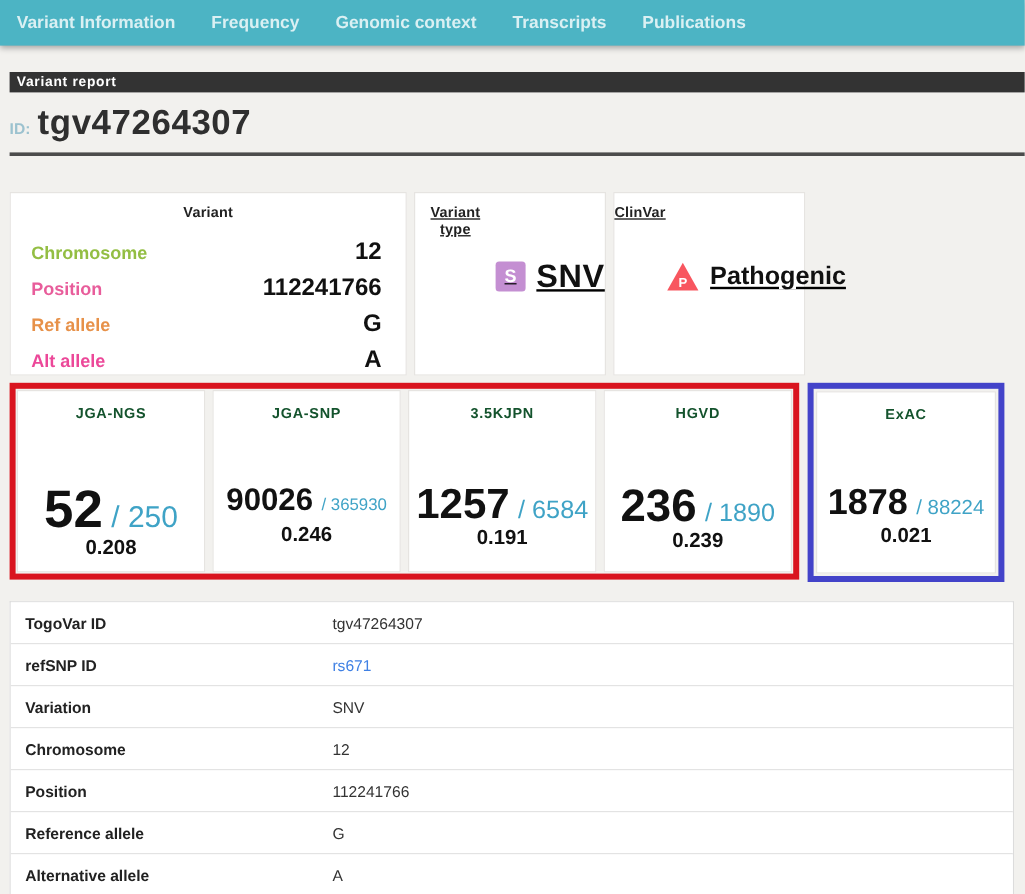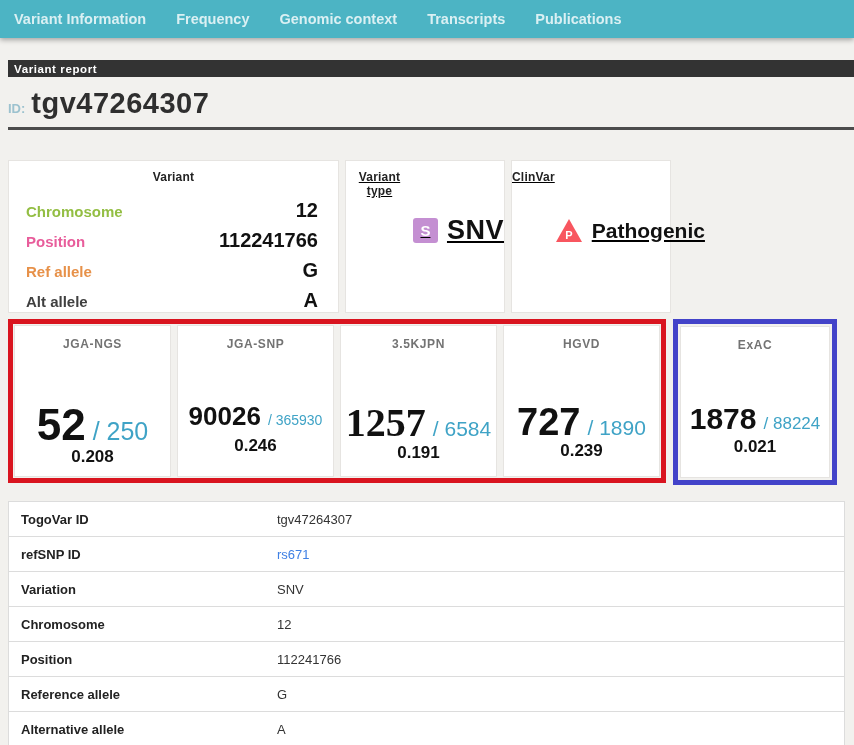--- a/index.html
+++ b/index.html
@@ -46,21 +46,21 @@
   .patho-text { font-size:21px; font-weight:bold; color:#111; }
 
   
   .freq-row { display:flex; margin:6px 0 0 8px; align-items:flex-start; }
   .jga-frame { border:5px solid #d9141f; display:flex; gap:6px; padding:1px; }
   .exac-frame { border:5px solid #4343c9; margin-left:7px; padding:2px; }
   .freq-card { width:157px; height:152px; background:#fff; border:1px solid #e6e4e1;
                display:flex; flex-direction:column; }
   .exac-frame .freq-card { width:150px; }
   .freq-title { padding-top:11px; text-align:center; font-weight:bold;
-                font-size:12px; color:#737373; letter-spacing:.6px; }
+                font-size:12px; color:#14532d; letter-spacing:.6px; }
   .freq-mid { flex:1; display:flex; align-items:baseline; justify-content:center;
               gap:7px; padding-top:52px; }
   .freq-num { font-weight:bold; color:#111; line-height:1; }
   .freq-frac { color:#3fa3c6; line-height:1; }
   .freq-ratio { text-align:center; font-weight:bold; font-size:17px; color:#111;
                 padding-bottom:20px; }
 
   
   .details-table { margin:16px 0 0 8px; width:837px; background:#fff;
                    border:1px solid #dcdcdc; border-bottom:none; }
@@ -103,21 +103,21 @@
       </div>
       <div class="v-row">
         <span class="v-label" style="color: rgb(232, 93, 155);">Position</span>
         <span class="v-value">112241766</span>
       </div>
       <div class="v-row">
         <span class="v-label" style="color: rgb(231, 145, 73);">Ref allele</span>
         <span class="v-value">G</span>
       </div>
       <div class="v-row">
-        <span class="v-label" style="color: #404040;">Alt allele</span>
+        <span class="v-label" style="color: #ec4899;">Alt allele</span>
         <span class="v-value">A</span>
       </div>
     </div>
   </div>
 
   <div class="card small-card">
     <div class="card-title">Variant type</div>
     <div class="badge-row">
       <span class="s-badge" style="background: rgb(196, 143, 210);">S</span>
       <span class="snv-text">SNV</span>
@@ -156,30 +156,30 @@
       <div class="freq-mid">
         <span class="freq-num" style="font-size: 26px;">90026</span>
         <span class="freq-frac" style="font-size: 14px;"><span>/</span> <span class="freq-den">365930</span></span>
       </div>
       <div class="freq-ratio">0.246</div>
     </div>
 
     <div class="freq-card">
       <div class="freq-title">3.5KJPN</div>
       <div class="freq-mid">
-        <span class="freq-num" style="font-size: 40px; font-family: Liberation Serif, serif;">1257</span>
+        <span class="freq-num" style="font-size: 35px;">1257</span>
         <span class="freq-frac" style="font-size: 21px;"><span>/</span> <span class="freq-den">6584</span></span>
       </div>
       <div class="freq-ratio">0.191</div>
     </div>
 
     <div class="freq-card">
       <div class="freq-title">HGVD</div>
       <div class="freq-mid">
-        <span class="freq-num" style="font-size: 38px;">727</span>
+        <span class="freq-num" style="font-size: 38px;">236</span>
         <span class="freq-frac" style="font-size: 21px;"><span>/</span> <span class="freq-den">1890</span></span>
       </div>
       <div class="freq-ratio">0.239</div>
     </div>
   </div>
 
   <div class="exac-frame" style="border-color: rgb(67, 67, 201);">
     <div class="freq-card">
       <div class="freq-title">ExAC</div>
       <div class="freq-mid">

